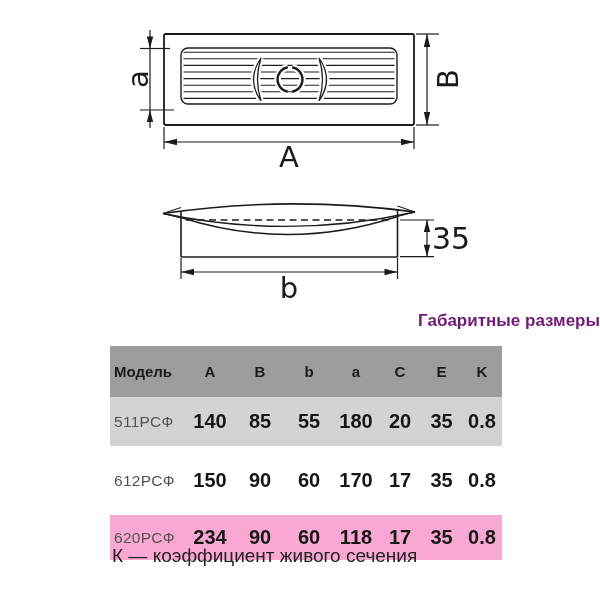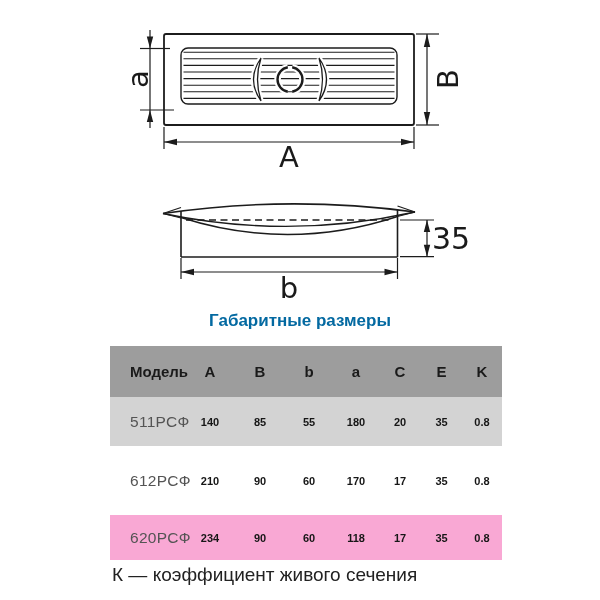--- a/index.html
+++ b/index.html
@@ -8,44 +8,44 @@
     font-family:"Liberation Sans",sans-serif;overflow:hidden;
   }
   svg text{
     font-family:"DejaVu Sans","Liberation Sans",sans-serif;
     fill:#1a1a1a;
   }
   .dim-label{font-size:29px;}
   .dim-label-35{font-size:30px;}
   .section-title{
     position:absolute;left:0;top:311px;width:600px;
-    text-align:center;font-size:17px;font-weight:bold;color:#0369a1;
+    text-align:right;font-size:17px;font-weight:bold;color:#701a75;
   }
   .spec-table{
     position:absolute;left:110px;top:346px;width:392px;
     display:flex;flex-direction:column;
   }
   .t-row{
     display:grid;
     grid-template-columns:75px 50px 50px 48px 46px 42px 41px 40px;
     align-items:center;
   }
   .t-row.header{height:51px;background:#9d9d9d;}
   .t-row.r0{height:49px;background:#d3d3d3;}
   .t-row.r1{height:69px;background:#ffffff;}
   .t-row.r2{height:45px;background:#f9a8d4;}
-  .t-cell{text-align:center;font-size:11px;font-weight:bold;color:#161616;}
+  .t-cell{text-align:center;font-size:20px;font-weight:bold;color:#161616;}
   .t-row.header .t-cell{font-size:15px;color:#1a1a1a;}
   .t-cell.model{
-    text-align:left;padding-left:20px;font-weight:normal;
+    text-align:left;padding-left:4px;font-weight:normal;
     font-size:15.5px;color:#545454;letter-spacing:.3px;
   }
   .t-row.header .t-cell.model{font-weight:bold;color:#1a1a1a;letter-spacing:0;}
   .footnote{
-    position:absolute;left:112px;top:564px;font-size:19px;color:#222;
+    position:absolute;left:112px;top:545px;font-size:19px;color:#222;
   }
 </style>
 </head>
 <body>
 
 <div class="page">
 
   <svg width="600" height="310" viewBox="0 0 600 310" fill="none" stroke-linecap="butt">
 
     <g stroke="#1c1c1c">
@@ -172,21 +172,21 @@
       <div class="t-cell">85</div>
       <div class="t-cell">55</div>
       <div class="t-cell">180</div>
       <div class="t-cell">20</div>
       <div class="t-cell">35</div>
       <div class="t-cell">0.8</div>
     </div>
 
     <div class="t-row r1">
       <div class="t-cell model">612РСФ</div>
-      <div class="t-cell">210</div>
+      <div class="t-cell">150</div>
       <div class="t-cell">90</div>
       <div class="t-cell">60</div>
       <div class="t-cell">170</div>
       <div class="t-cell">17</div>
       <div class="t-cell">35</div>
       <div class="t-cell">0.8</div>
     </div>
 
     <div class="t-row r2">
       <div class="t-cell model">620РСФ</div>

